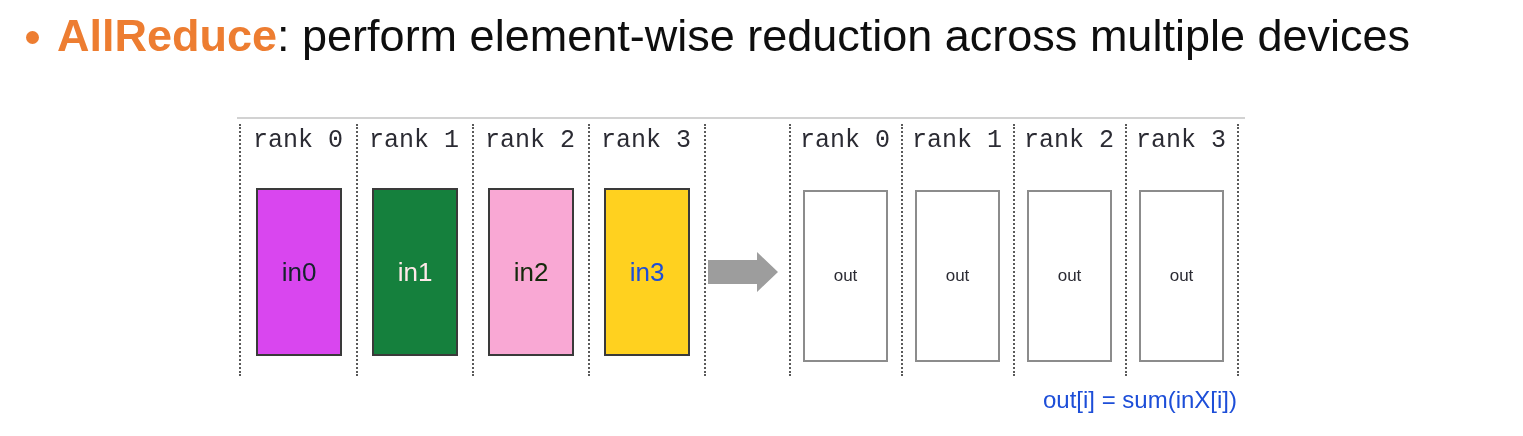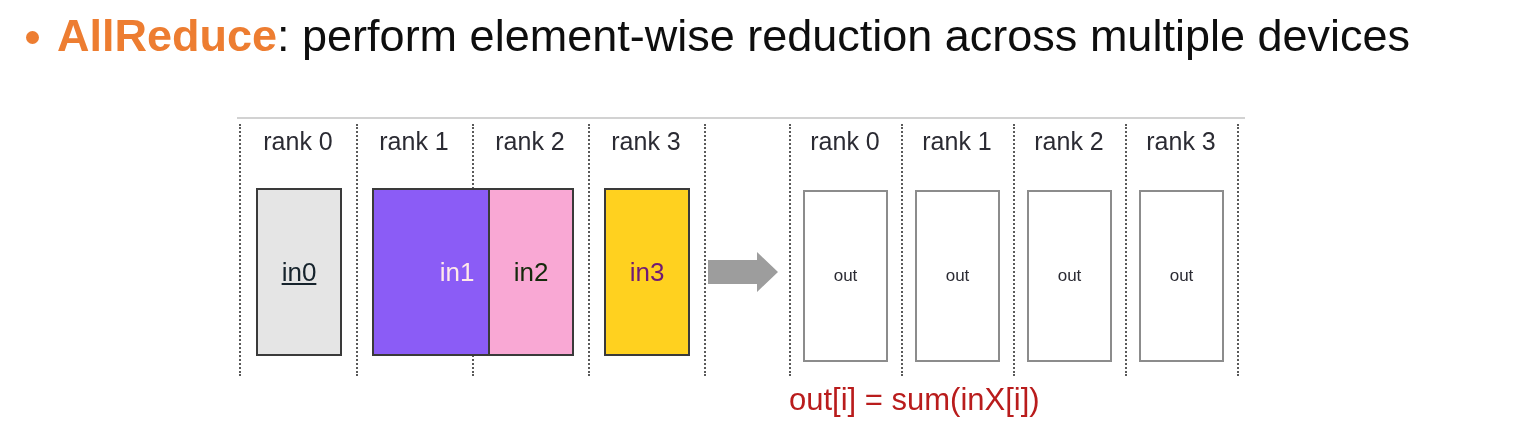--- a/index.html
+++ b/index.html
@@ -16,42 +16,42 @@
   }
   .title-text { font-size:45px; line-height:56px; color:#0e0e0e; white-space:nowrap;text-align:right; }
   .title-text .hl { font-weight:bold; }
 
   
   .topline { position:absolute; left:237px; top:117px; width:1008px; height:2px; background:#d2d2d2; }
   .vdots { position:absolute; top:124px; height:252px; width:0; border-left:2px dotted #5a5a5a; }
 
   .rank-label {
     position:absolute; top:126px; font-size:25px; line-height:30px;
-    color:#2b2b33; text-align:center;
+    color:#2b2b33; text-align:center;font-family:Liberation Mono, monospace;
   }
   .rank-label.lg { width:116px; }
   .rank-label.rg { width:112px; }
 
   .inbox {
     position:absolute; top:188px; width:82px; height:164px;
     border:2px solid #3a3a3a; display:flex; align-items:center; justify-content:center;
     font-size:26px;
   }
   .outbox {
     position:absolute; top:190px; width:81px; height:168px;
     border:2px solid #8c8c8c; background:#ffffff;
     display:flex; align-items:center; justify-content:center;
     font-size:17px; color:#2b2b33;
   }
 
   .arrow-wrap { position:absolute; left:708px; top:252px; width:70px; height:40px; }
 
   .formula {
     position:absolute; left:789px; top:384px; width:448px;
-    text-align:left; font-size:31px; line-height:32px; color:#b91c1c;
+    text-align:right; font-size:24px; line-height:32px; color:#1d4ed8;
   }
 </style>
 </head>
 <body>
 
 <div class="canvas">
 
   <div class="title-row">
     <span class="bullet" style="background-color: rgb(237, 125, 49);"></span>
     <div class="title-text">
@@ -72,24 +72,24 @@
     <div class="vdots" style="left:901px"></div>
     <div class="vdots" style="left:1013px"></div>
     <div class="vdots" style="left:1125px"></div>
     <div class="vdots" style="left:1237px"></div>
 
     <div class="rank-label lg" style="left:240px">rank 0</div>
     <div class="rank-label lg" style="left:356px">rank 1</div>
     <div class="rank-label lg" style="left:472px">rank 2</div>
     <div class="rank-label lg" style="left:588px">rank 3</div>
 
-    <div class="inbox" style="left: 256px; background-color: #e5e5e5; color: rgb(22, 35, 44); text-decoration: underline;">in0</div>
-    <div class="inbox" style="left: 372px; background-color: #8b5cf6; color: rgb(255, 233, 233); padding-left: 42px;">in1</div>
+    <div class="inbox" style="left: 256px; background-color: #d946ef; color: rgb(22, 35, 44);">in0</div>
+    <div class="inbox" style="left: 372px; background-color: #15803d; color: rgb(255, 233, 233);">in1</div>
     <div class="inbox" style="left: 488px; background-color: #f9a8d4; color: rgb(20, 42, 12);">in2</div>
-    <div class="inbox" style="left: 604px; background-color: rgb(255, 209, 31); color: #701a75;">in3</div>
+    <div class="inbox" style="left: 604px; background-color: rgb(255, 209, 31); color: #1d4ed8;">in3</div>
 
     <div class="arrow-wrap">
       <svg width="70" height="40" viewBox="0 0 70 40">
         <polygon points="0,8 49,8 49,0 70,20 49,40 49,32 0,32" style="fill: rgb(157, 157, 157);"></polygon>
       </svg>
     </div>
 
     <div class="rank-label rg" style="left:789px">rank 0</div>
     <div class="rank-label rg" style="left:901px">rank 1</div>
     <div class="rank-label rg" style="left:1013px">rank 2</div>

